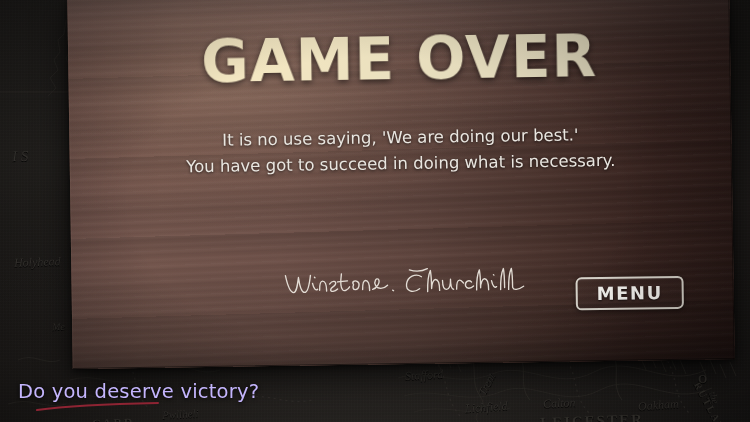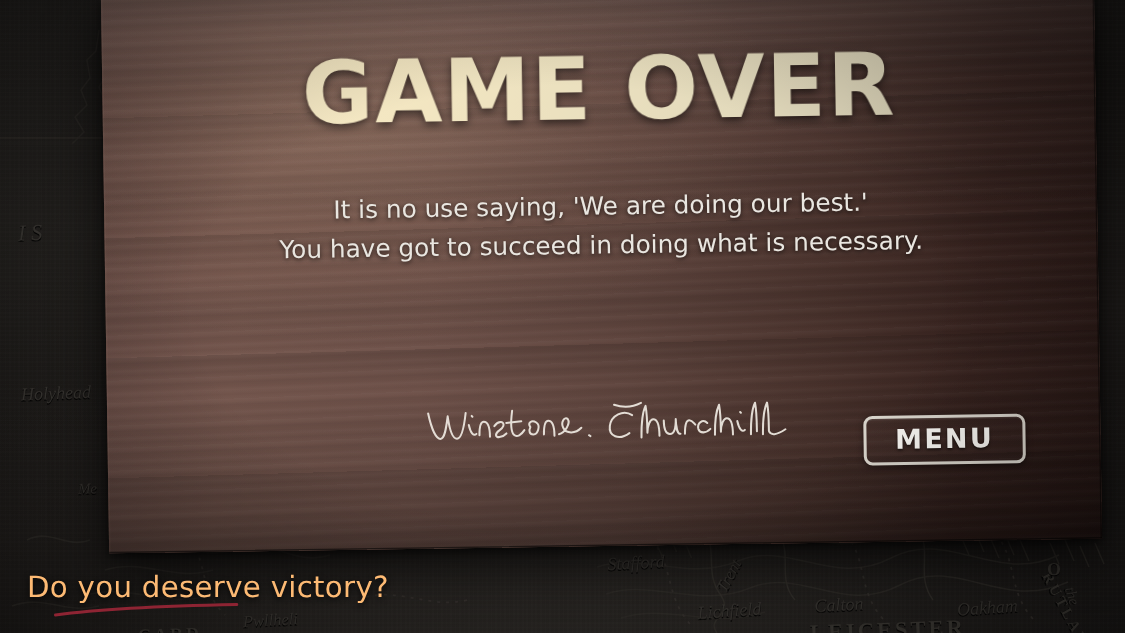--- a/index.html
+++ b/index.html
@@ -216,21 +216,21 @@
 
   
   .footer-q {
     position:absolute;
     left:18px;
     bottom:18px;
     z-index:6;
     font-family:"DejaVu Sans", sans-serif;
     font-size:19.5px;
     line-height:24px;
-    color:#fdba74;
+    color:#c4b5fd;
     letter-spacing:.2px;
     text-shadow:0 1px 4px rgba(0,0,0,0.9);
     user-select:none;
   }
   .footer-underline {
     position:absolute;
     left:36px;
     bottom:9px;
     width:123px;
     height:11px;

